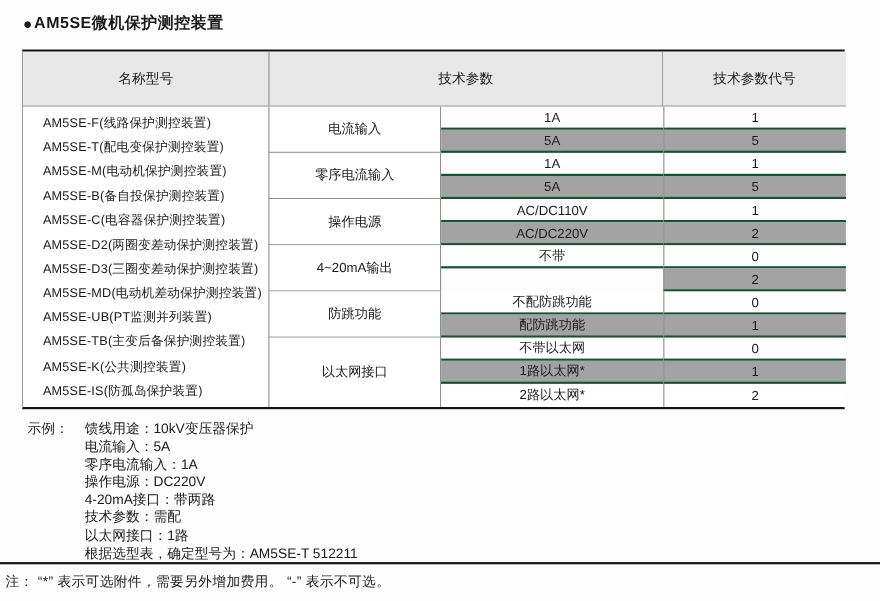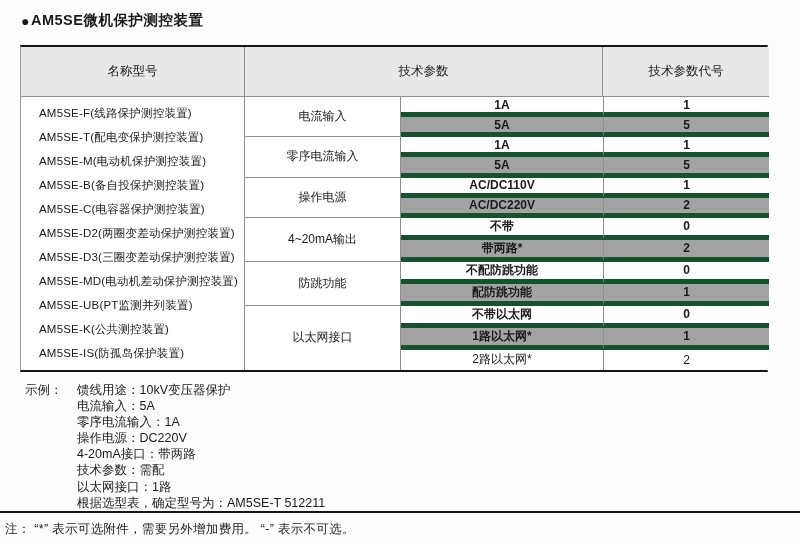--- a/index.html
+++ b/index.html
@@ -58,21 +58,21 @@
   }
   .model-item { font-size: 11.5px; letter-spacing: 0.2px; }
   .cat {
     grid-column: 2;
     border-left: 1px solid #8f8f8f;
     border-right: 1px solid #8f8f8f;
   }
   .cat.divb { border-bottom: 1px solid #8f8f8f; }
   .val { grid-column: 3; }
   .code { grid-column: 4; border-left: 1px solid #8f8f8f; }
-  .rline { border-bottom: 5px solid #14532d; font-weight: bold; }
+  .rline { border-bottom: 2px solid #14532d; }
   .stripe { background: #a3a3a3; }
 
   .example {
     position: absolute;
     left: 25px; top: 382px;
     font-size: 12.5px;
     line-height: 16.1px;
     display: flex;
     gap: 12px;
   }
@@ -109,39 +109,39 @@
   <div class="models-cell">
     <div class="model-item">AM5SE-F(线路保护测控装置)</div>
     <div class="model-item">AM5SE-T(配电变保护测控装置)</div>
     <div class="model-item">AM5SE-M(电动机保护测控装置)</div>
     <div class="model-item">AM5SE-B(备自投保护测控装置)</div>
     <div class="model-item">AM5SE-C(电容器保护测控装置)</div>
     <div class="model-item">AM5SE-D2(两圈变差动保护测控装置)</div>
     <div class="model-item">AM5SE-D3(三圈变差动保护测控装置)</div>
     <div class="model-item">AM5SE-MD(电动机差动保护测控装置)</div>
     <div class="model-item">AM5SE-UB(PT监测并列装置)</div>
+    <div class="model-item">AM5SE-TB(主变后备保护测控装置)</div>
     <div class="model-item">AM5SE-K(公共测控装置)</div>
     <div class="model-item">AM5SE-IS(防孤岛保护装置)</div>
   </div>
 
   <div class="cell cat divb" style="grid-row:2/span 2">电流输入</div>
   <div class="cell cat divb" style="grid-row:4/span 2">零序电流输入</div>
   <div class="cell cat divb" style="grid-row:6/span 2">操作电源</div>
   <div class="cell cat divb" style="grid-row:8/span 2">4~20mA输出</div>
   <div class="cell cat divb" style="grid-row:10/span 2">防跳功能</div>
   <div class="cell cat" style="grid-row:12/span 3">以太网接口</div>
 
   <div class="cell val rline" style="grid-row:2">1A</div>
   <div class="cell val rline stripe" style="grid-row:3">5A</div>
   <div class="cell val rline" style="grid-row:4">1A</div>
   <div class="cell val rline stripe" style="grid-row:5">5A</div>
   <div class="cell val rline" style="grid-row:6">AC/DC110V</div>
   <div class="cell val rline stripe" style="grid-row:7">AC/DC220V</div>
   <div class="cell val rline" style="grid-row:8">不带</div>
-  <div class="cell val rline stripe" style="grid-row:9">带两路*</div>
   <div class="cell val rline" style="grid-row:10">不配防跳功能</div>
   <div class="cell val rline stripe" style="grid-row:11">配防跳功能</div>
   <div class="cell val rline" style="grid-row:12">不带以太网</div>
   <div class="cell val rline stripe" style="grid-row:13">1路以太网*</div>
   <div class="cell val" style="grid-row:14">2路以太网*</div>
 
   <div class="cell code rline" style="grid-row:2">1</div>
   <div class="cell code rline stripe" style="grid-row:3">5</div>
   <div class="cell code rline" style="grid-row:4">1</div>
   <div class="cell code rline stripe" style="grid-row:5">5</div>

